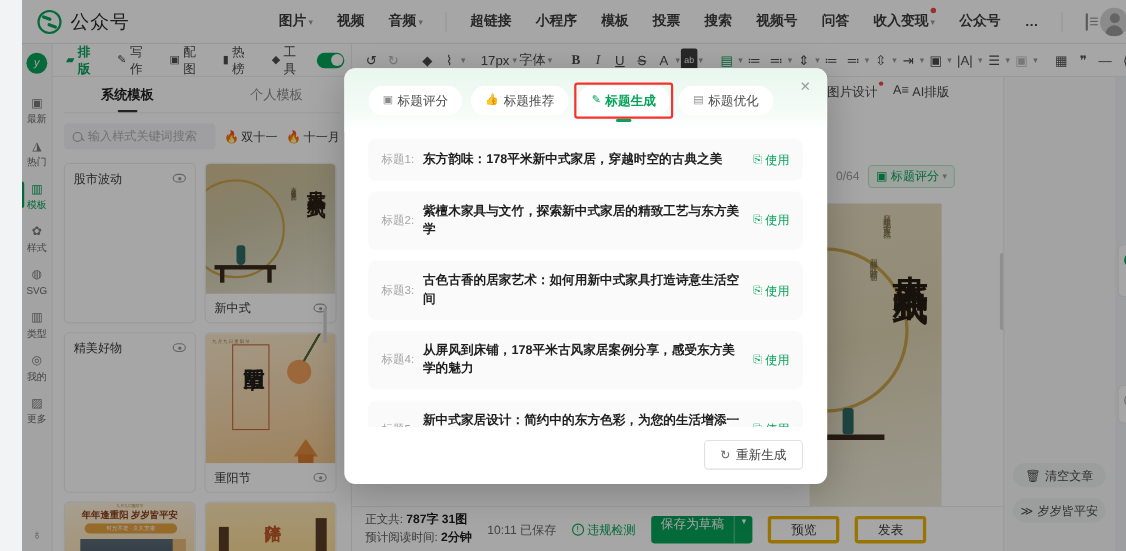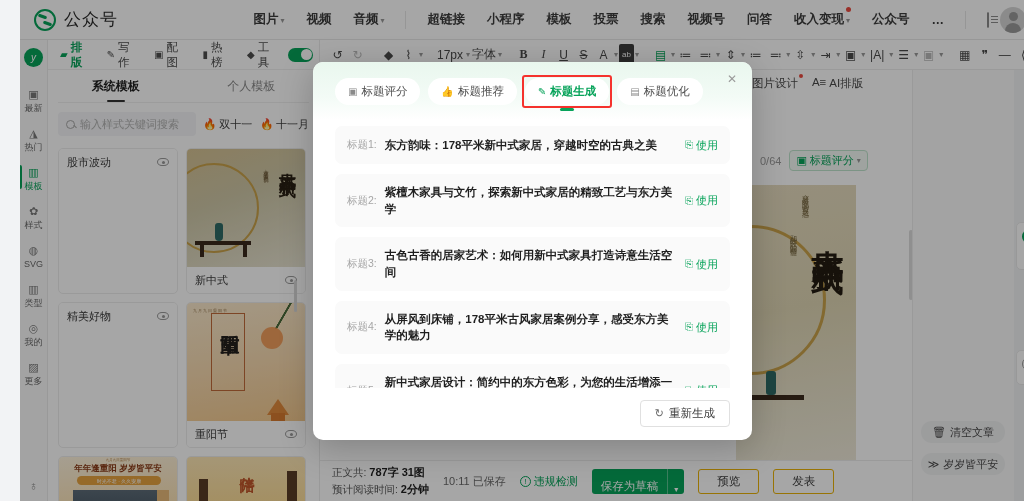--- a/index.html
+++ b/index.html
@@ -231,28 +231,28 @@
     position: absolute; bottom: 0; left: 300px; width: 592px; height: 41px;
     background: #fff; border-top: 1px solid #ededed;
     display: flex; align-items: center; padding: 0 12px; gap: 14px;
   }
   .stat-col { font-size: 10.5px; color: #5a5a5a; line-height: 1.5; }
   .stat-col b { color: #1f1f1f; font-size: 11px; }
   .saved { font-size: 11px; color: #6a6a6a; }
   .violate { display: flex; align-items: center; gap: 3px; font-size: 11px; color: #07a35a; cursor: pointer; }
   .warn-ic { width: 11px;height: 11px;border:1px solid #07a35a;border-radius:50%;font-size:8px;display:flex;align-items:center;justify-content:center; }
   .btn-draft {
-    display: flex; align-items: flex-end; background: #07a35a; color: #fff; border-radius: 3px;
+    display: flex; align-items: flex-start; background: #07a35a; color: #fff; border-radius: 3px;
     font-size: 11.5px; height: 25px; cursor: pointer; overflow: hidden;
   }
   .btn-draft .lbl { padding: 0 9px; }
   .btn-draft .div { width: 1px; height: 25px; background: rgba(255,255,255,.35); }
   .btn-draft .arw { padding: 0 6px; font-size: 8px; }
   .btn-plain {
-    border: 1px solid #eab308; border-radius: 3px; font-size: 11.5px; color: #3d3d3d;
+    border: 3px solid #eab308; border-radius: 3px; font-size: 11.5px; color: #3d3d3d;
     height: 25px; display: flex; align-items: center; padding: 0 18px; cursor: pointer; background: #fff;
   }
 
   
   .rightpane {
     position: absolute; top: 70px; left: 892px; width: 102px; height: 431px;
     background: #fafafa; border-left: 1px solid #ededed;
   }
   .rp-btn {
     position: absolute; left: 8px; width: 84px; height: 22px; border-radius: 11px;

